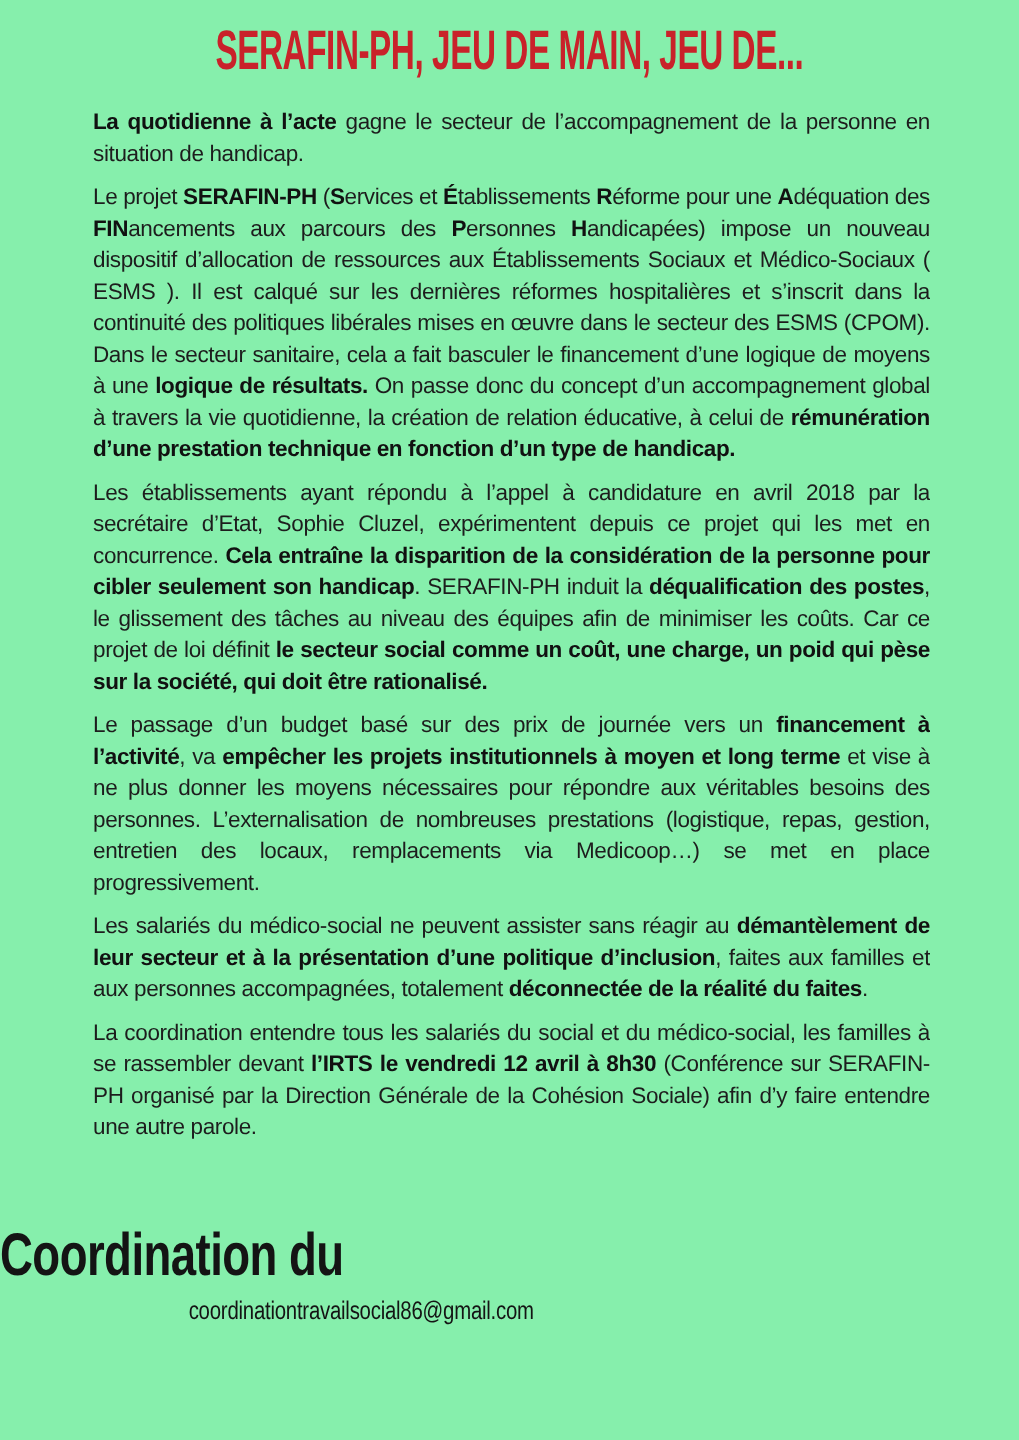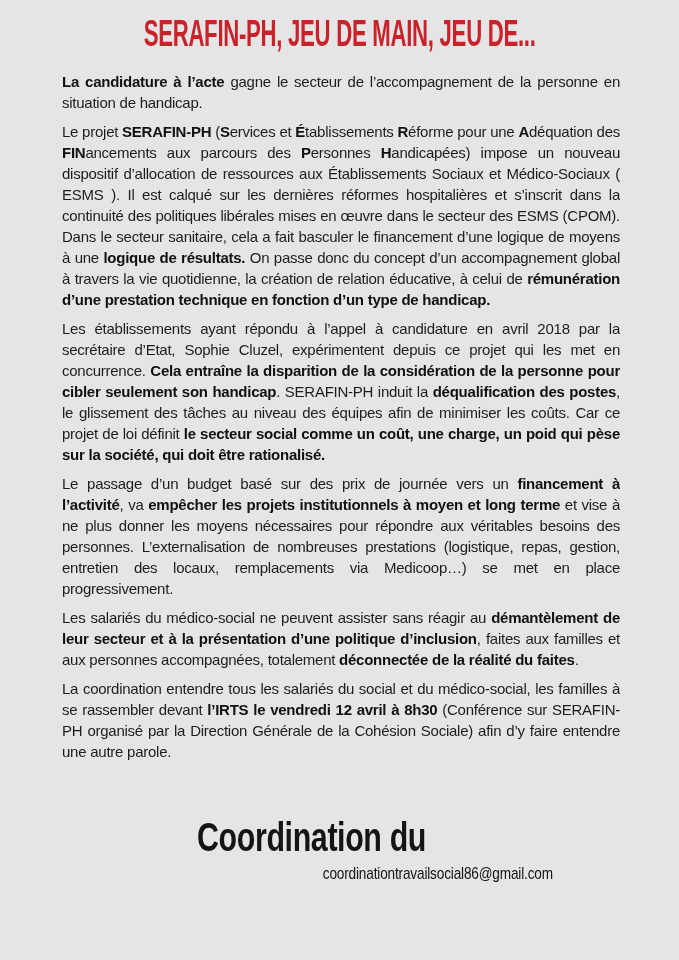--- a/index.html
+++ b/index.html
@@ -1,21 +1,21 @@
 <!DOCTYPE html>
 <html lang="fr" style="--accent: #c9222a;"><head>
 <meta charset="utf-8">
 <style>
   html, body { margin: 0; padding: 0; background: #ffffff; }
   .page {
     position: relative;
     width: 679px;
     height: 960px;
     margin: 0 auto;
-    background: #e5e5e5;
+    background: #86efac;
     overflow: hidden;
     font-family: "Liberation Sans", sans-serif;
     color: #1d1d1d;
   }
   
   .title-row {
     margin: 0;
     padding-top: 13px;
     display: flex;
     justify-content: center;
@@ -48,21 +48,21 @@
   }
   .body-text p strong { font-weight: 700; color: #111; }
   
   .footer {
     position: absolute;
     top: 818px;
     left: 0;
     right: 0;
     display: flex;
     flex-direction: column;
-    align-items: flex-end;
+    align-items: flex-start;
   }
   .footer-inner { width: 482px; }
   .org-line1 {
     height: 38px;
   }
   .org-line1 .t {
     display: inline-block;
     white-space: nowrap;
     font-size: 40px;
     font-weight: 700;
@@ -104,21 +104,21 @@
 </head>
 <body>
 
 <div class="page">
 
   <h1 class="title-row">
     <span class="title-text">SERAFIN-PH, JEU DE MAIN, JEU DE...</span>
   </h1>
 
   <section class="body-text">
-      <p><strong>La candidature à l’acte</strong><span> gagne le secteur de l’accompagnement de la personne en situation de handicap.</span></p>
+      <p><strong>La quotidienne à l’acte</strong><span> gagne le secteur de l’accompagnement de la personne en situation de handicap.</span></p>
       <p><span>Le projet </span><strong>SERAFIN-PH</strong><span> (</span><strong>S</strong><span>ervices et </span><strong>É</strong><span>tablissements </span><strong>R</strong><span>éforme pour une </span><strong>A</strong><span>déquation des </span><strong>FIN</strong><span>ancements aux parcours des </span><strong>P</strong><span>ersonnes </span><strong>H</strong><span>andicapées) impose un nouveau dispositif d’allocation de ressources aux Établissements Sociaux et Médico-Sociaux ( ESMS ). Il est calqué sur les dernières réformes hospitalières et s’inscrit dans la continuité des politiques libérales mises en œuvre dans le secteur des ESMS (CPOM). Dans le secteur sanitaire, cela a fait basculer le financement d’une logique de moyens à une </span><strong>logique de résultats.</strong><span> On passe donc du concept d’un accompagnement global à travers la vie quotidienne, la création de relation éducative, à celui de </span><strong>rémunération d’une prestation technique en fonction d’un type de handicap.</strong></p>
       <p><span>Les établissements ayant répondu à l’appel à candidature en avril 2018 par la secrétaire d’Etat, Sophie Cluzel, expérimentent depuis ce projet qui les met en concurrence. </span><strong>Cela entraîne la disparition de la considération de la personne pour cibler seulement son handicap</strong><span>. SERAFIN-PH induit la </span><strong>déqualification des postes</strong><span>, le glissement des tâches au niveau des équipes afin de minimiser les coûts. Car ce projet de loi définit </span><strong>le secteur social comme un coût, une charge, un poid qui pèse sur la société, qui doit être rationalisé.</strong></p>
       <p><span>Le passage d’un budget basé sur des prix de journée vers un </span><strong>financement à l’activité</strong><span>, va </span><strong>empêcher les projets institutionnels à moyen et long terme</strong><span> et vise à ne plus donner les moyens nécessaires pour répondre aux véritables besoins des personnes. L’externalisation de nombreuses prestations (logistique, repas, gestion, entretien des locaux, remplacements via Medicoop…) se met en place progressivement.</span></p>
       <p><span>Les salariés du médico-social ne peuvent assister sans réagir au </span><strong>démantèlement de leur secteur et à la présentation d’une politique d’inclusion</strong><span>, faites aux familles et aux personnes accompagnées, totalement </span><strong>déconnectée de la réalité du faites</strong><span>.</span></p>
       <p><span>La coordination entendre tous les salariés du social et du médico-social, les familles à se rassembler devant </span><strong>l’IRTS le vendredi 12 avril à 8h30</strong><span> (Conférence sur SERAFIN-PH organisé par la Direction Générale de la Cohésion Sociale) afin d’y faire entendre une autre parole.</span></p>
     </section>
 
   <footer class="footer">
     <div class="footer-inner">
       <div class="org-line1">

